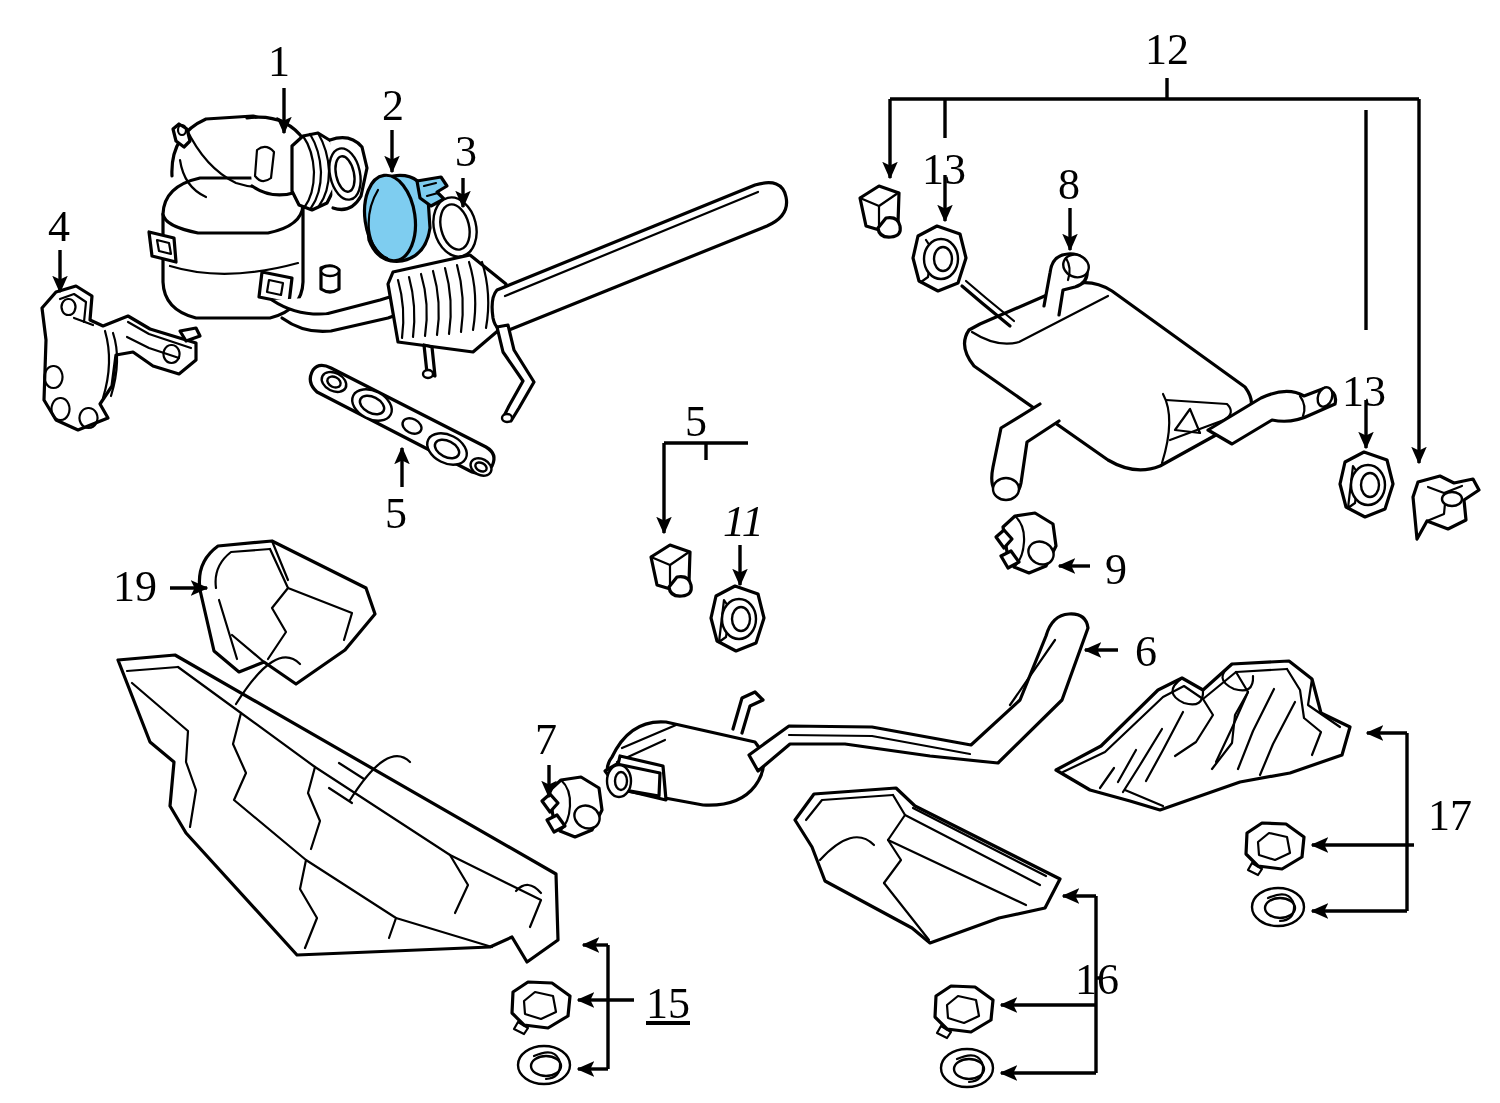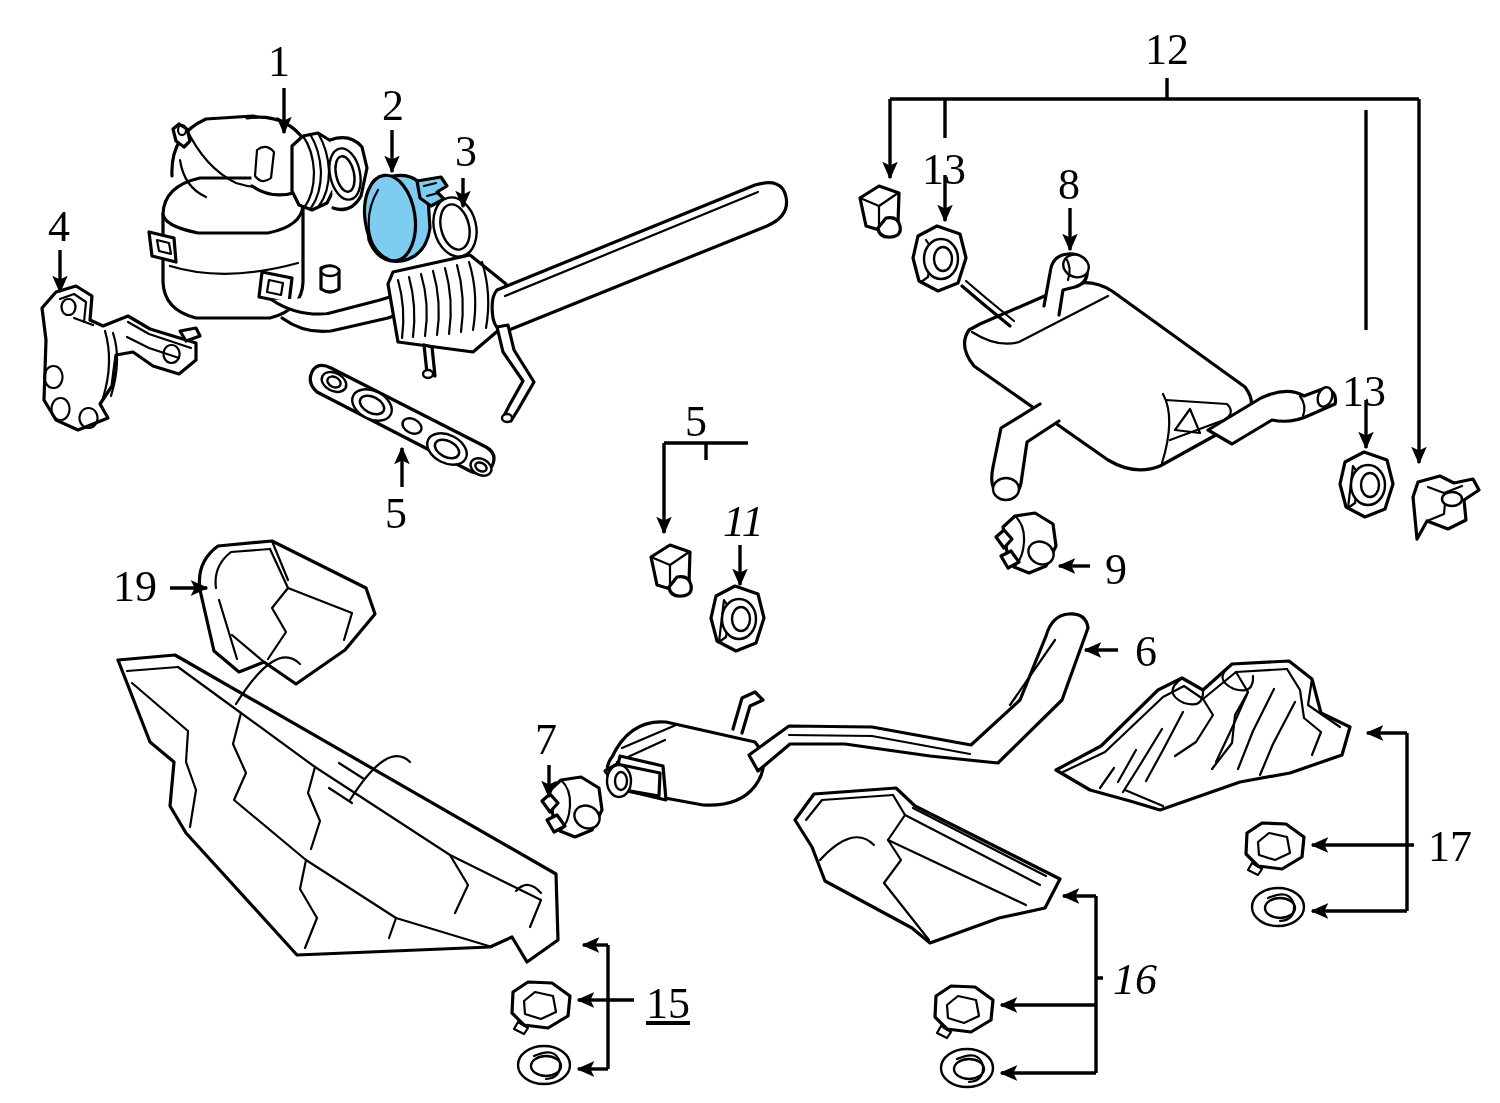--- a/index.html
+++ b/index.html
@@ -394,16 +394,16 @@
   <div class="cnum" style="left:535px;top:718px;">7</div>
   <div class="cnum" style="left:1058px;top:163px;">8</div>
   <div class="cnum" style="left:1105px;top:548px;">9</div>
   <div class="cnum" style="left:685px;top:400px;">5</div>
   <div class="cnum" style="left:723px;top:500px;font-style:italic;">11</div>
   <div class="cnum" style="left:1145px;top:28px;">12</div>
   <div class="cnum" style="left:922px;top:148px;">13</div>
   <div class="cnum" style="left:1342px;top:370px;">13</div>
   <div class="cnum" style="left:113px;top:565px;">19</div>
   <div class="cnum" style="left:646px;top:982px;text-decoration:underline;">15</div>
-  <div class="cnum" style="left:1113px;top:958px;font-style:italic;">16</div>
-  <div class="cnum" style="left:1428px;top:825px;text-align:center;">17</div>
+  <div class="cnum" style="left:1075px;top:958px;">16</div>
+  <div class="cnum" style="left:1428px;top:794px;text-align:center;">17</div>
 
 </div>
 
 </body></html>

